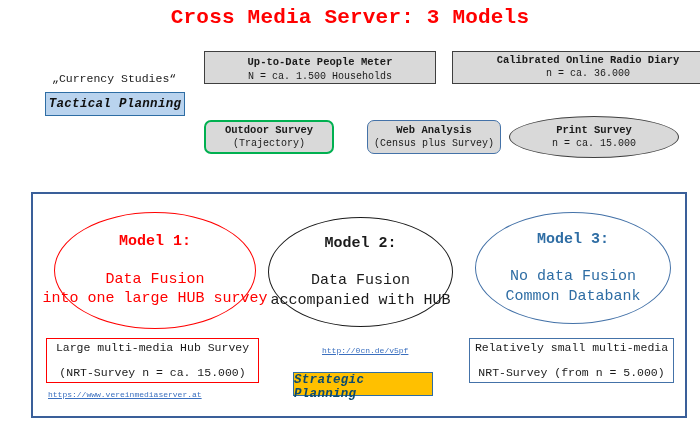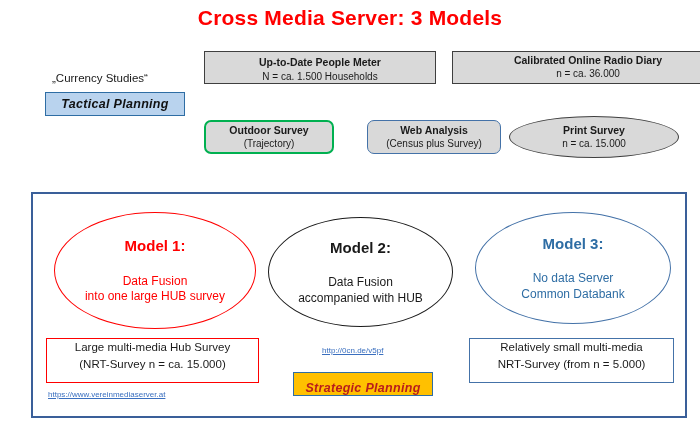--- a/index.html
+++ b/index.html
@@ -5,21 +5,21 @@
   html, body {
     margin: 0;
     padding: 0;
     background: #ffffff;
   }
   #page {
     position: relative;
     width: 700px;
     height: 434px;
     background: #ffffff;
-    font-family: Liberation Sans, sans-serif;
+    font-family: Liberation Mono, monospace;
     overflow: hidden;
   }
 
   
   .title {
     position: absolute;
     left: 0;
     top: 6px;
     width: 700px;
     text-align: center;
@@ -124,21 +124,21 @@
     background: #ffffff;
     line-height: 1.3;
   }
   .model-name {
     font-size: 15px;
     font-weight: bold;
     margin-bottom: 18px;
     white-space: nowrap;
   }
   .model-line {
-    font-size: 12px;
+    font-size: 15px;
     white-space: nowrap;
   }
 
   #ellipse-model-1 {
     left: 54px; top: 212px; width: 202px; height: 117px;
     border: 1.6px solid #ff0000; color: #ff0000;
   }
   #ellipse-model-2 {
     left: 268px; top: 217px; width: 185px; height: 110px;
     border: 1.5px solid #1a1a1a; color: #1a1a1a;
@@ -149,23 +149,24 @@
   }
 
   
   .desc-box {
     position: absolute;
     box-sizing: border-box;
     background: #ffffff;
     display: flex;
     flex-direction: column;
     align-items: center;
-    justify-content: flex-start;
+    justify-content: center;
     text-align: center;
     line-height: 1.45;
+    gap: 8px;
   }
   .desc-line {
     font-size: 11.5px;
     color: #1a1a1a;
     white-space: nowrap;
   }
 
   #box-hub-survey {
     left: 46px; top: 338px; width: 213px; height: 45px;
     border: 1.6px solid #ff0000;
@@ -188,26 +189,26 @@
 
   
   .strategic-box {
     position: absolute;
     left: 293px; top: 372px;
     width: 140px; height: 24px;
     background: #ffc000;
     border: 1.5px solid #2e6da4;
     box-sizing: border-box;
     display: flex;
-    align-items: flex-end;
+    align-items: flex-start;
     justify-content: center;
     font-size: 12.5px;
     font-weight: bold;
     font-style: italic;
-    color: #b91c1c;
+    color: #0c4a6e;
     letter-spacing: 0.3px;
   }
 </style>
 </head>
 <body>
 
 <div id="page">
 
   <div class="title">Cross Media Server: 3 Models</div>
 
@@ -251,21 +252,21 @@
   </div>
 
   <div class="model-ellipse" id="ellipse-model-2">
     <div class="model-name">Model 2:</div>
     <div class="model-line">Data Fusion</div>
     <div class="model-line">accompanied with HUB</div>
   </div>
 
   <div class="model-ellipse" id="ellipse-model-3">
     <div class="model-name">Model 3:</div>
-    <div class="model-line">No data Server</div>
+    <div class="model-line">No data Fusion</div>
     <div class="model-line">Common Databank</div>
   </div>
 
   <div class="desc-box" id="box-hub-survey">
     <div class="desc-line">Large multi-media Hub Survey</div>
     <div class="desc-line">(NRT-Survey  n = ca. 15.000)</div>
   </div>
 
   <div class="desc-box" id="box-small-survey">
     <div class="desc-line">Relatively small multi-media</div>

